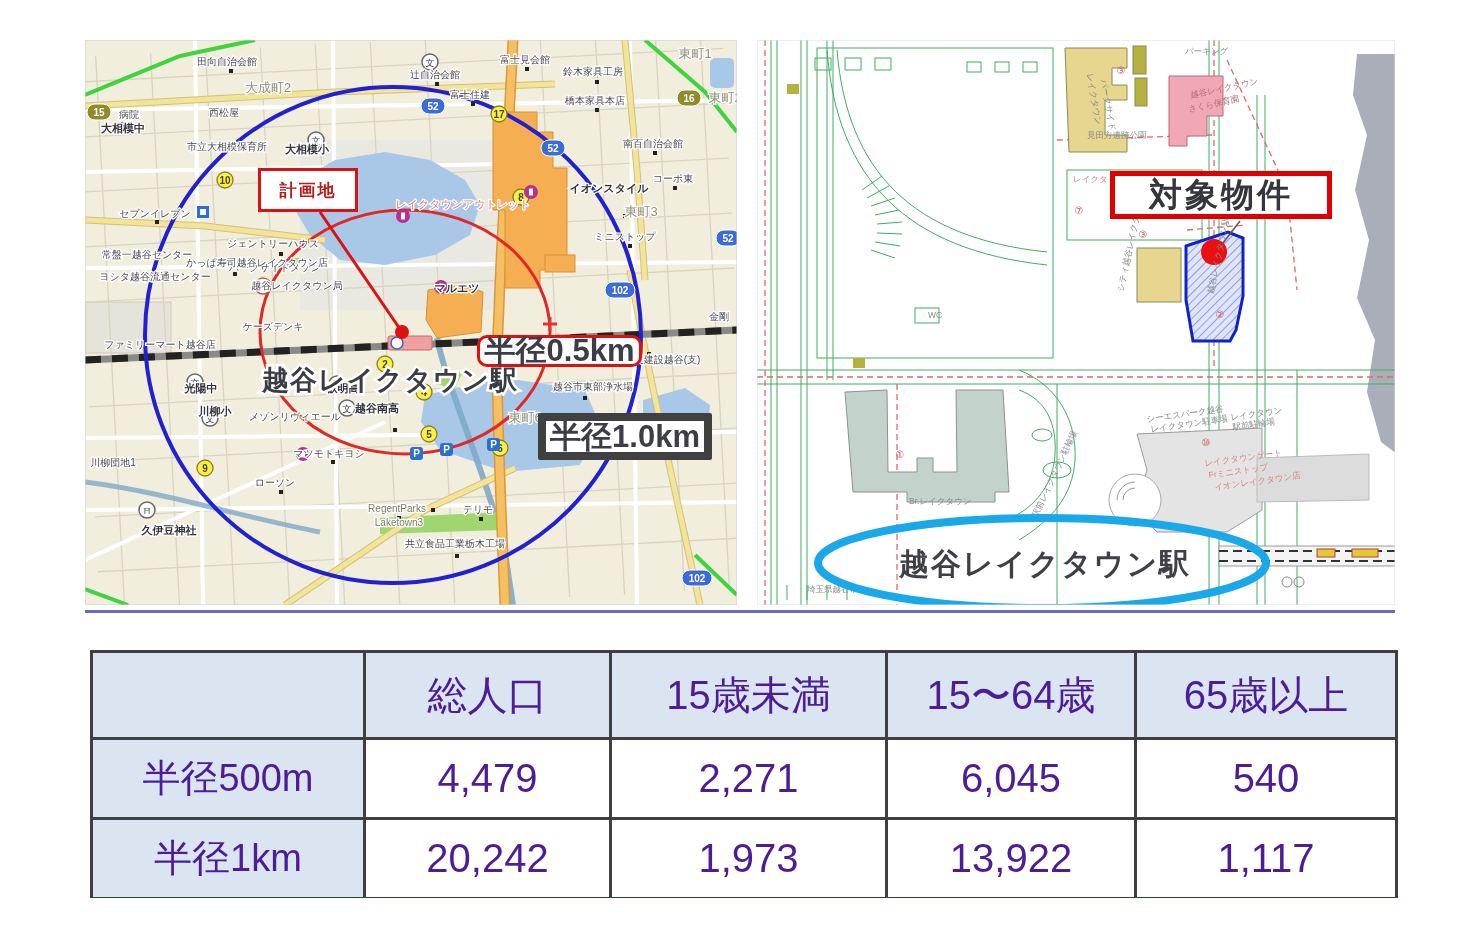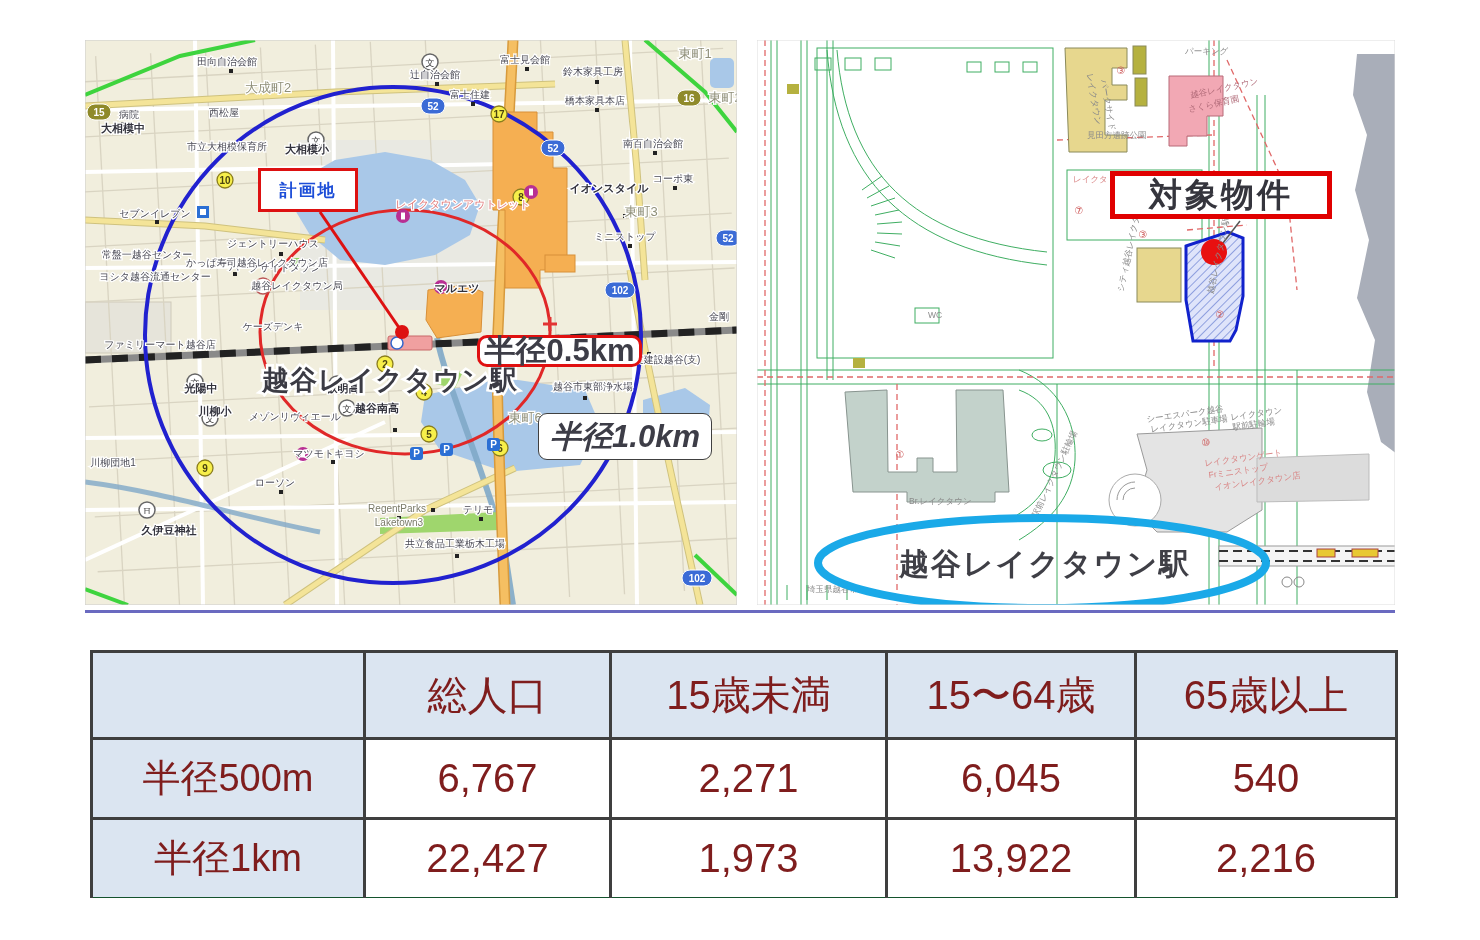--- a/index.html
+++ b/index.html
@@ -25,33 +25,33 @@
   .station-big{font-size:27px;font-weight:bold;fill:#3b3b44;paint-order:stroke;stroke:#fff;stroke-width:5px;text-anchor:middle;letter-spacing:1px;}
   .station-big2{font-size:30px;font-weight:bold;fill:#3f3f46;text-anchor:middle;letter-spacing:2px;}
   .shield-txt{font-size:10px;font-weight:bold;fill:#fff;text-anchor:middle;}
   .badge-txt{font-size:10px;font-weight:bold;fill:#4a4410;text-anchor:middle;}
   .icon-txt{text-anchor:middle;}
 
   
   .callout{position:absolute;background:#fff;display:flex;align-items:center;justify-content:center;
            color:#3d3d47;box-sizing:border-box;}
   .plan-box{left:173px;top:128px;width:100px;height:44px;border:3px solid #dd1111;
-            font-size:17px;font-weight:bold;color:#1d4ed8;letter-spacing:2px;}
+            font-size:17px;font-weight:bold;color:#b91c1c;letter-spacing:2px;}
   .r05-box{left:392px;top:295px;width:165px;height:32px;border:3px solid #e01010;border-radius:10px;
            font-size:31px;font-weight:700;}
-  .r10-box{left:453px;top:373px;width:174px;height:47px;border:1px solid #404040;border-radius:9px;
-           font-size:31px;font-weight:600;font-style:italic;}
+  .r10-box{left:453px;top:373px;width:174px;height:47px;border:8px solid #404040;border-radius:2px;
+           font-size:31px;font-weight:600;}
   .target-box{left:353px;top:131px;width:222px;height:48px;border:5px solid #e00000;
               font-size:33px;font-weight:bold;color:#35353d;letter-spacing:3px;}
 
   .divider{position:absolute;left:85px;top:610px;width:1310px;height:3px;background:#6a6ac0;}
 
   
   table.pop{position:absolute;left:90px;top:650px;width:1305px;border-collapse:collapse;
-            table-layout:fixed;color:#7f1d1d;}
+            table-layout:fixed;color:#4c1d95;}
   table.pop td,table.pop th{border:3px solid #3f3f3f;text-align:center;vertical-align:middle;
             overflow:hidden;white-space:nowrap;}
   table.pop th{height:82px;background:#dbe5f1;font-size:40px;font-weight:normal;}
   table.pop td{height:75px;background:#fff;font-size:40px;margin-top:26px;}
   table.pop td.rowlab{background:#dbe5f1;font-size:38px;}
   table.pop tr:last-child td{border-bottom:1px solid #14532d;}
 </style>
 </head>
 <body>
 
@@ -466,27 +466,27 @@
     <tbody>
         <tr>
       <th></th>
       <th>総人口</th>
       <th>15歳未満</th>
       <th>15〜64歳</th>
       <th>65歳以上</th>
     </tr>
     <tr>
       <td class="rowlab">半径500m</td>
-      <td>6,767</td>
+      <td>4,479</td>
       <td>2,271</td>
       <td>6,045</td>
       <td>540</td>
     </tr>
     <tr>
       <td class="rowlab">半径1km</td>
-      <td>22,427</td>
+      <td>20,242</td>
       <td>1,973</td>
       <td>13,922</td>
-      <td>2,216</td>
+      <td>1,117</td>
     </tr>
   </tbody>
     </table>
 </div>
 
 </body></html>

